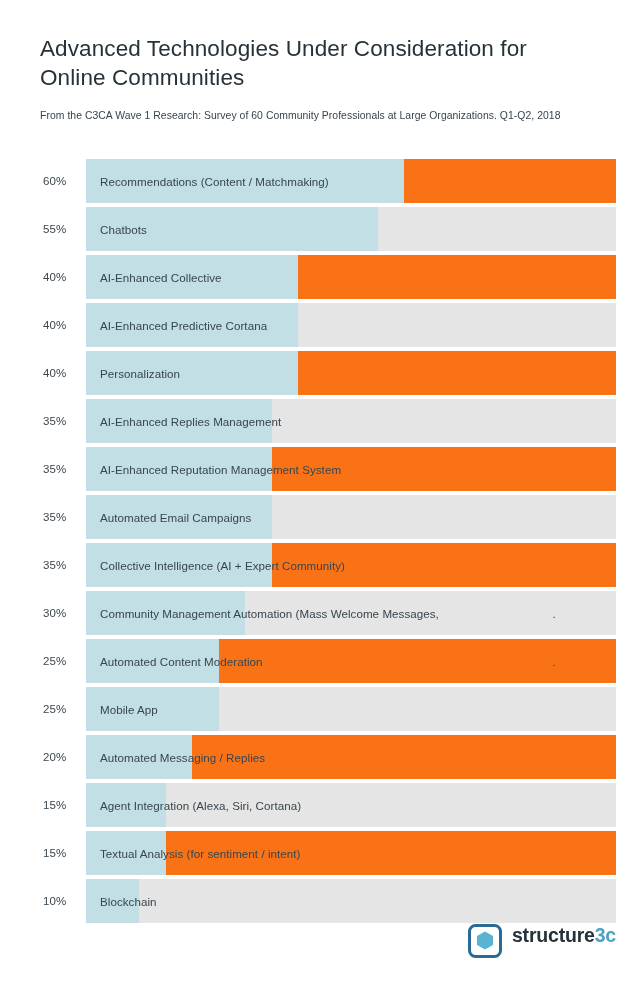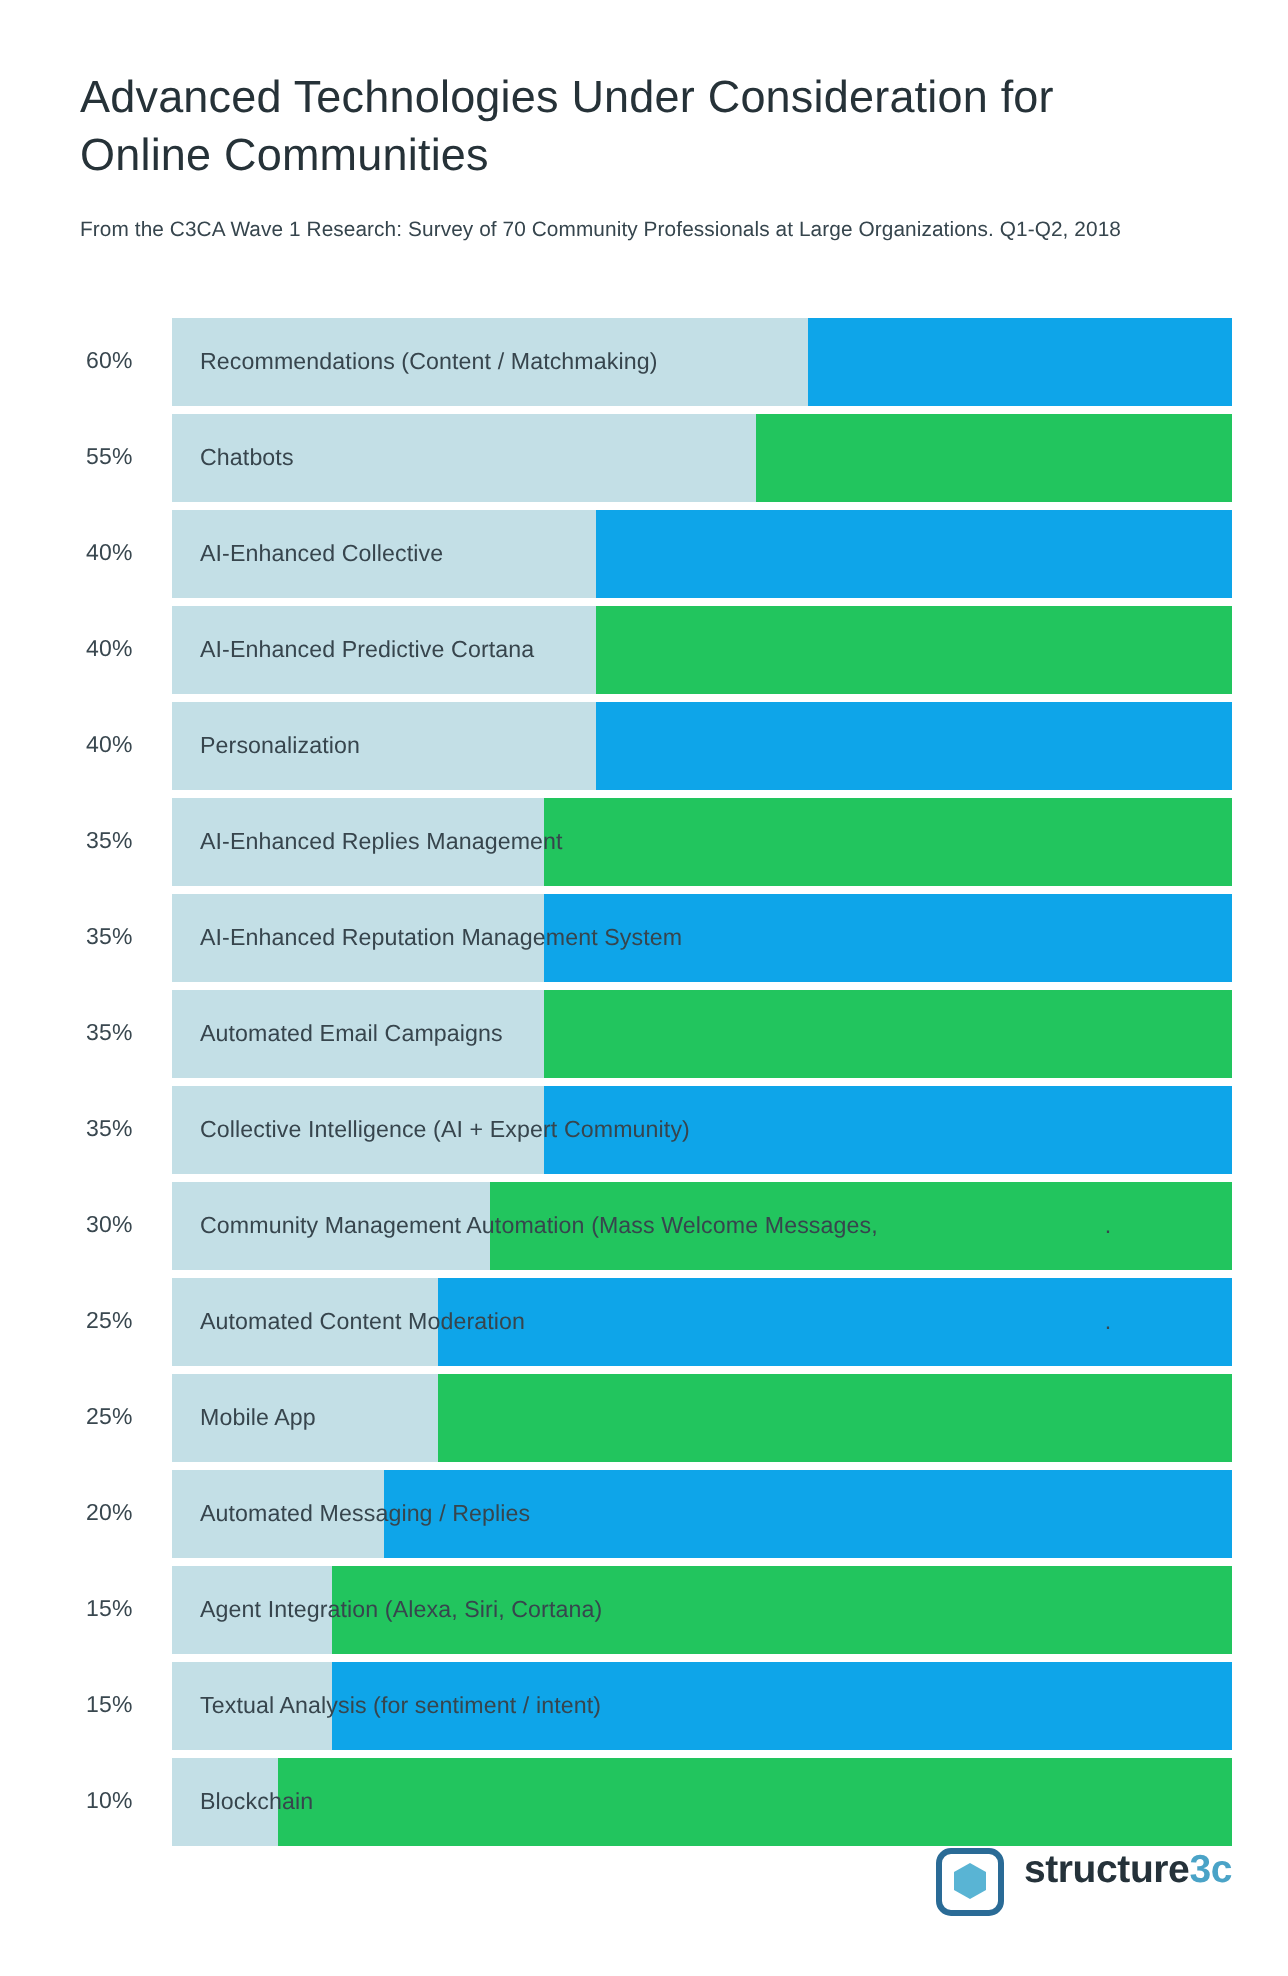--- a/index.html
+++ b/index.html
@@ -55,24 +55,24 @@
     color: #39474f;
     text-align: left;
     padding-left: 3px;
     box-sizing: border-box;
     letter-spacing: 0.1px;
   }
   .track {
     position: relative;
     flex: 1 1 auto;
     height: 44px;
-    background: #0ea5e9;
+    background: #f97316;
   }
   .row.alt .track {
-    background: #22c55e;
+    background: #e5e5e5;
     padding-left: 38px;
   }
   .bar {
     position: absolute;
     left: 0;
     top: 0;
     bottom: 0;
     background: #c3dfe6;
   }
   .bar-label {
@@ -114,21 +114,21 @@
   .logo-text .accent {
     color: #4aa3c7;
   }
 </style>
 </head>
 <body>
 
 <div class="page">
 
   <h1 class="title">Advanced Technologies Under Consideration for Online Communities</h1>
-  <p class="subtitle">From the C3CA Wave 1 Research: Survey of 70 Community Professionals at Large Organizations. Q1-Q2, 2018</p>
+  <p class="subtitle">From the C3CA Wave 1 Research: Survey of 60 Community Professionals at Large Organizations. Q1-Q2, 2018</p>
 
   <div class="chart" id="chart">
       <div class="row">
         <div class="row-pct">60%</div>
         <div class="track">
           <div class="bar" style="width: 60%;"></div>
           <div class="bar-label">Recommendations (Content / Matchmaking)</div>
         </div>
       </div>
       <div class="row alt">

